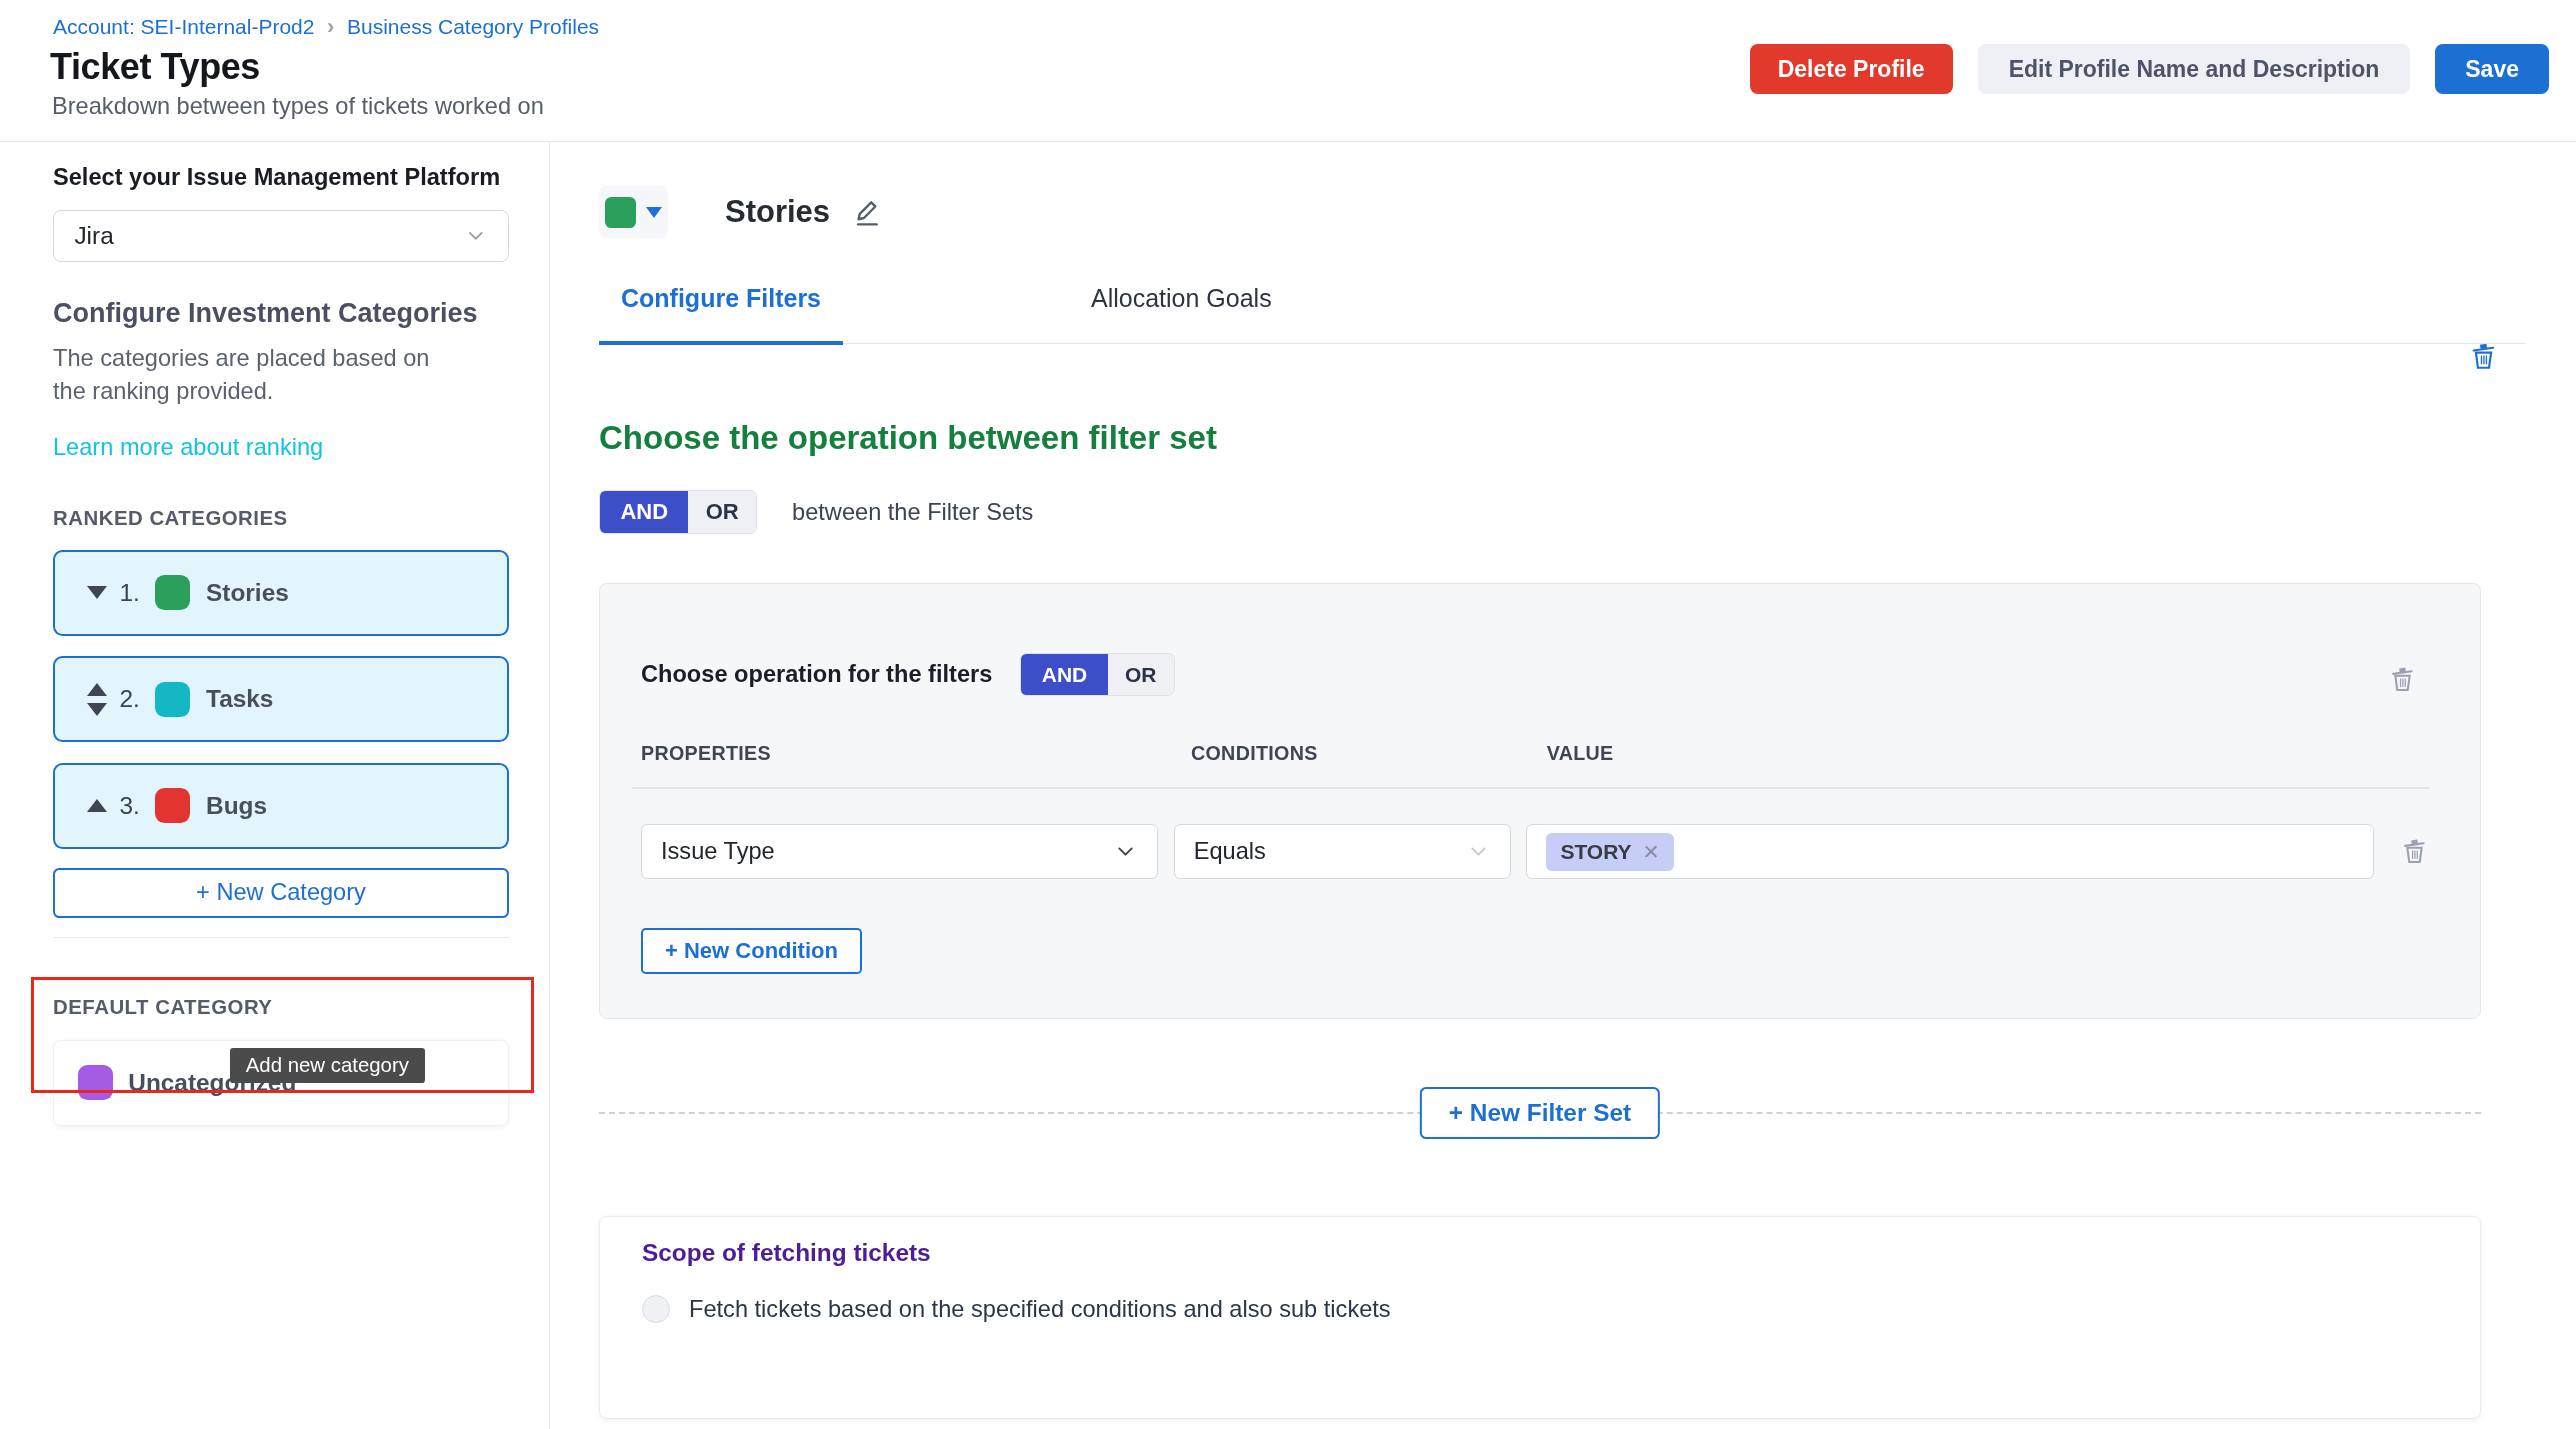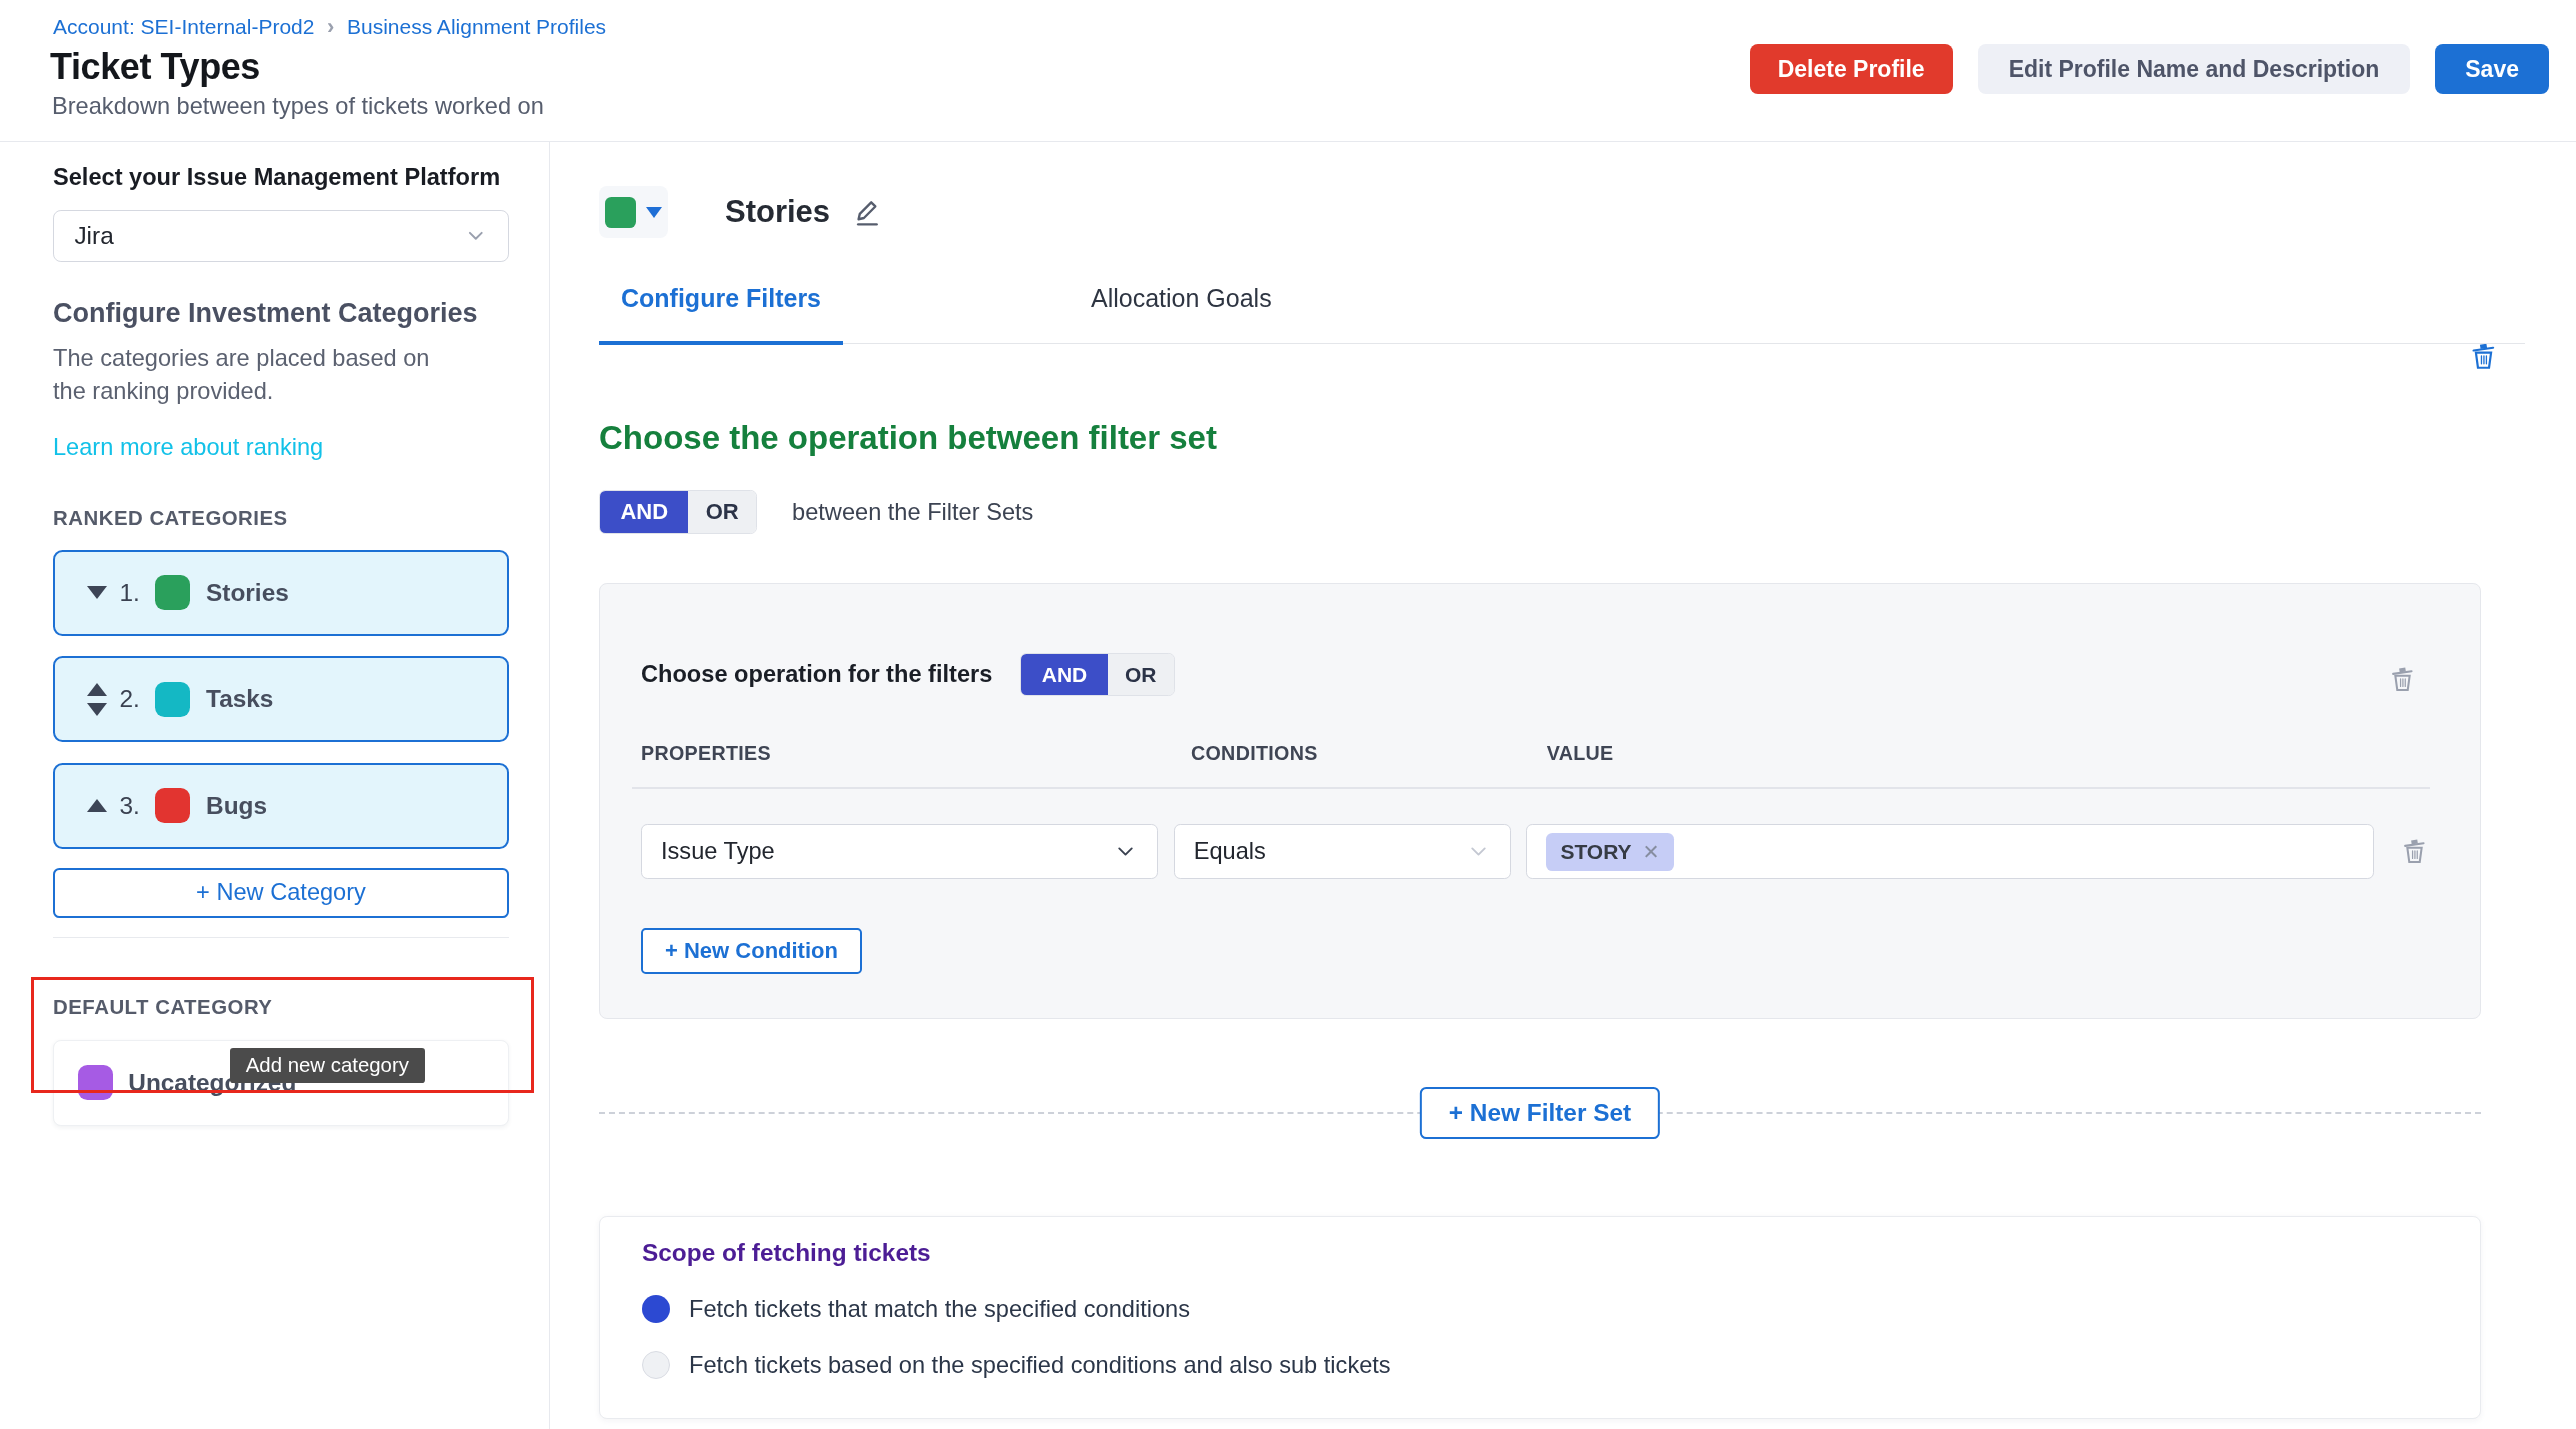--- a/index.html
+++ b/index.html
@@ -116,21 +116,21 @@
 </style>
 </head>
 <body>
 
 <div class="page">
 
   <div class="top">
     <div class="breadcrumb">
       <span>Account: SEI-Internal-Prod2</span>
       <span class="crumb-sep">›</span>
-      <span>Business Alignment Profiles</span>
+      <span>Business Category Profiles</span>
     </div>
     <div class="page-title">Ticket Types</div>
     <div class="page-sub">Breakdown between types of tickets worked on</div>
     <div class="top-actions">
       <button class="btn btn-danger">Delete Profile</button>
       <button class="btn btn-neutral">Edit Profile Name and Description</button>
       <button class="btn btn-primary">Save</button>
     </div>
   </div>
 
@@ -294,24 +294,20 @@
         <button class="new-cond-btn">+ New Condition</button>
       </div>
 
       <div class="nfs-wrap">
         <button class="nfs-btn">+ New Filter Set</button>
       </div>
 
       <div class="scope-panel">
         <div class="scope-title">Scope of fetching tickets</div>
         <div class="radio-row">
-          <div class="radio on"></div>
-          <span class="radio-label">Fetch tickets that match the specified conditions</span>
-        </div>
-        <div class="radio-row">
           <div class="radio off"></div>
           <span class="radio-label">Fetch tickets based on the specified conditions and also sub tickets</span>
         </div>
       </div>
 
     </div>
   </div>
 </div>
 
 

